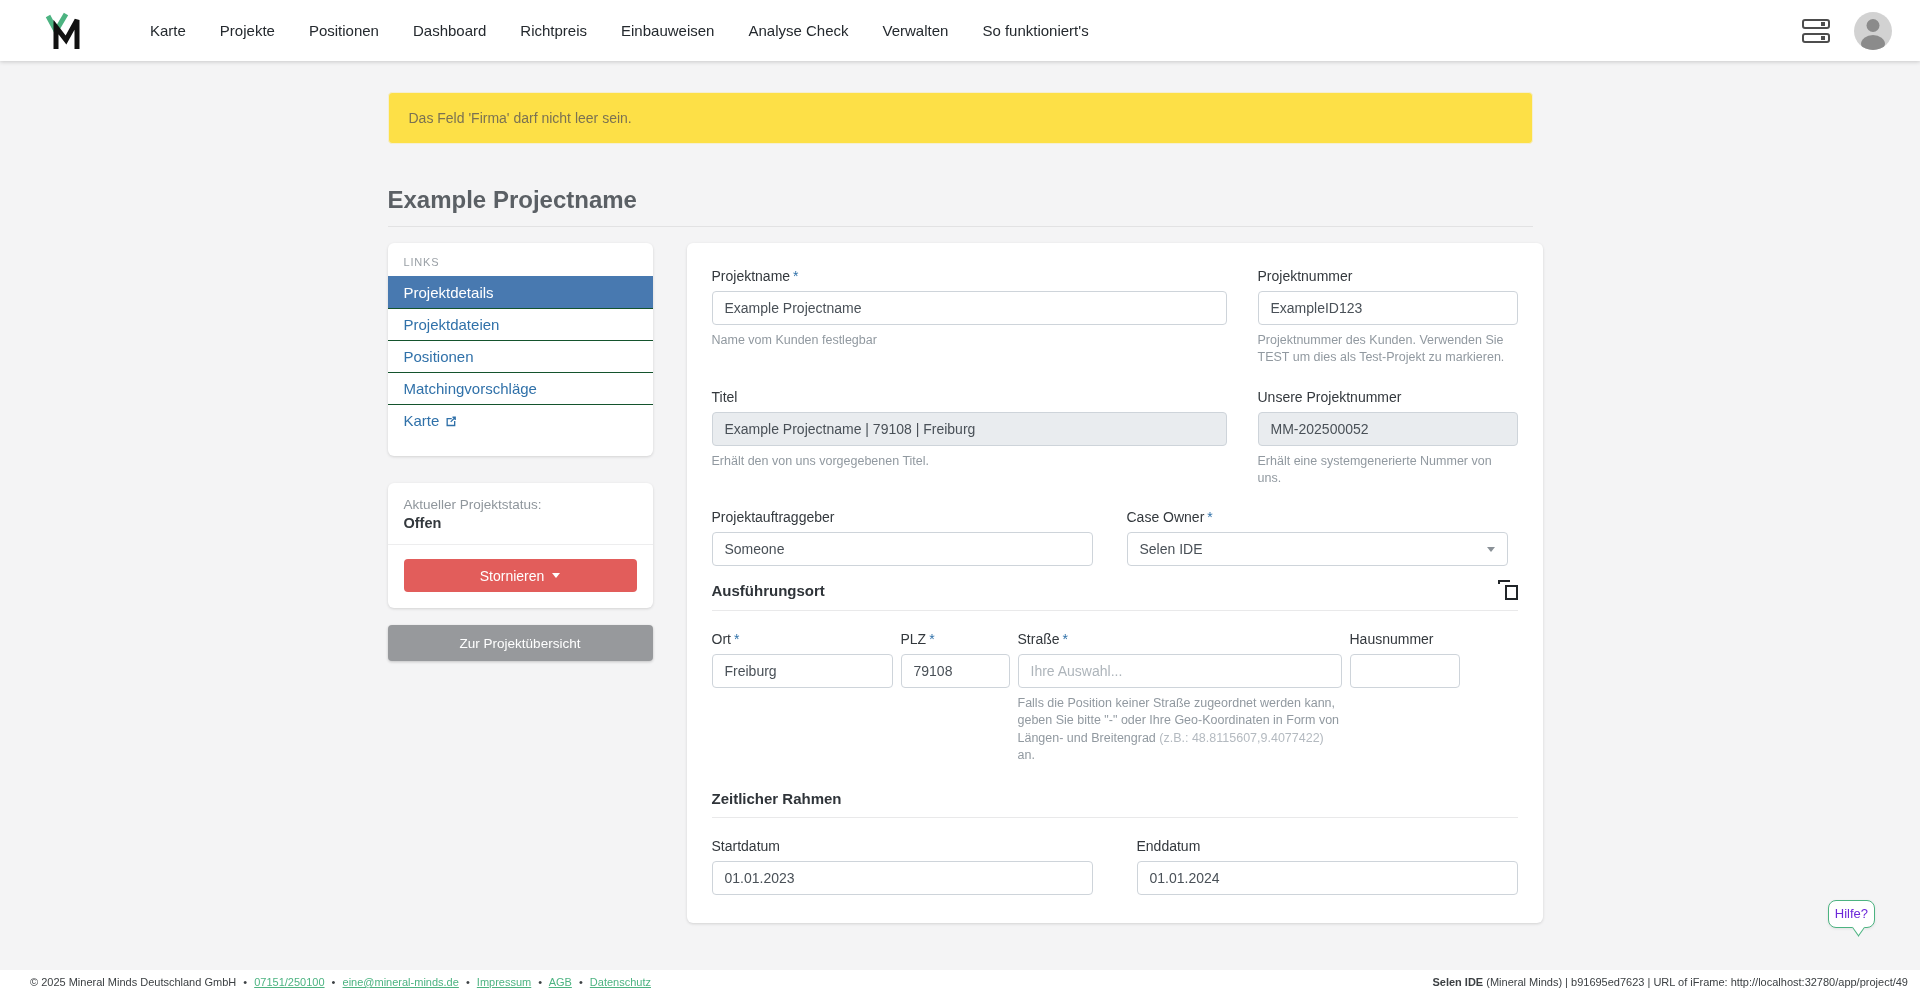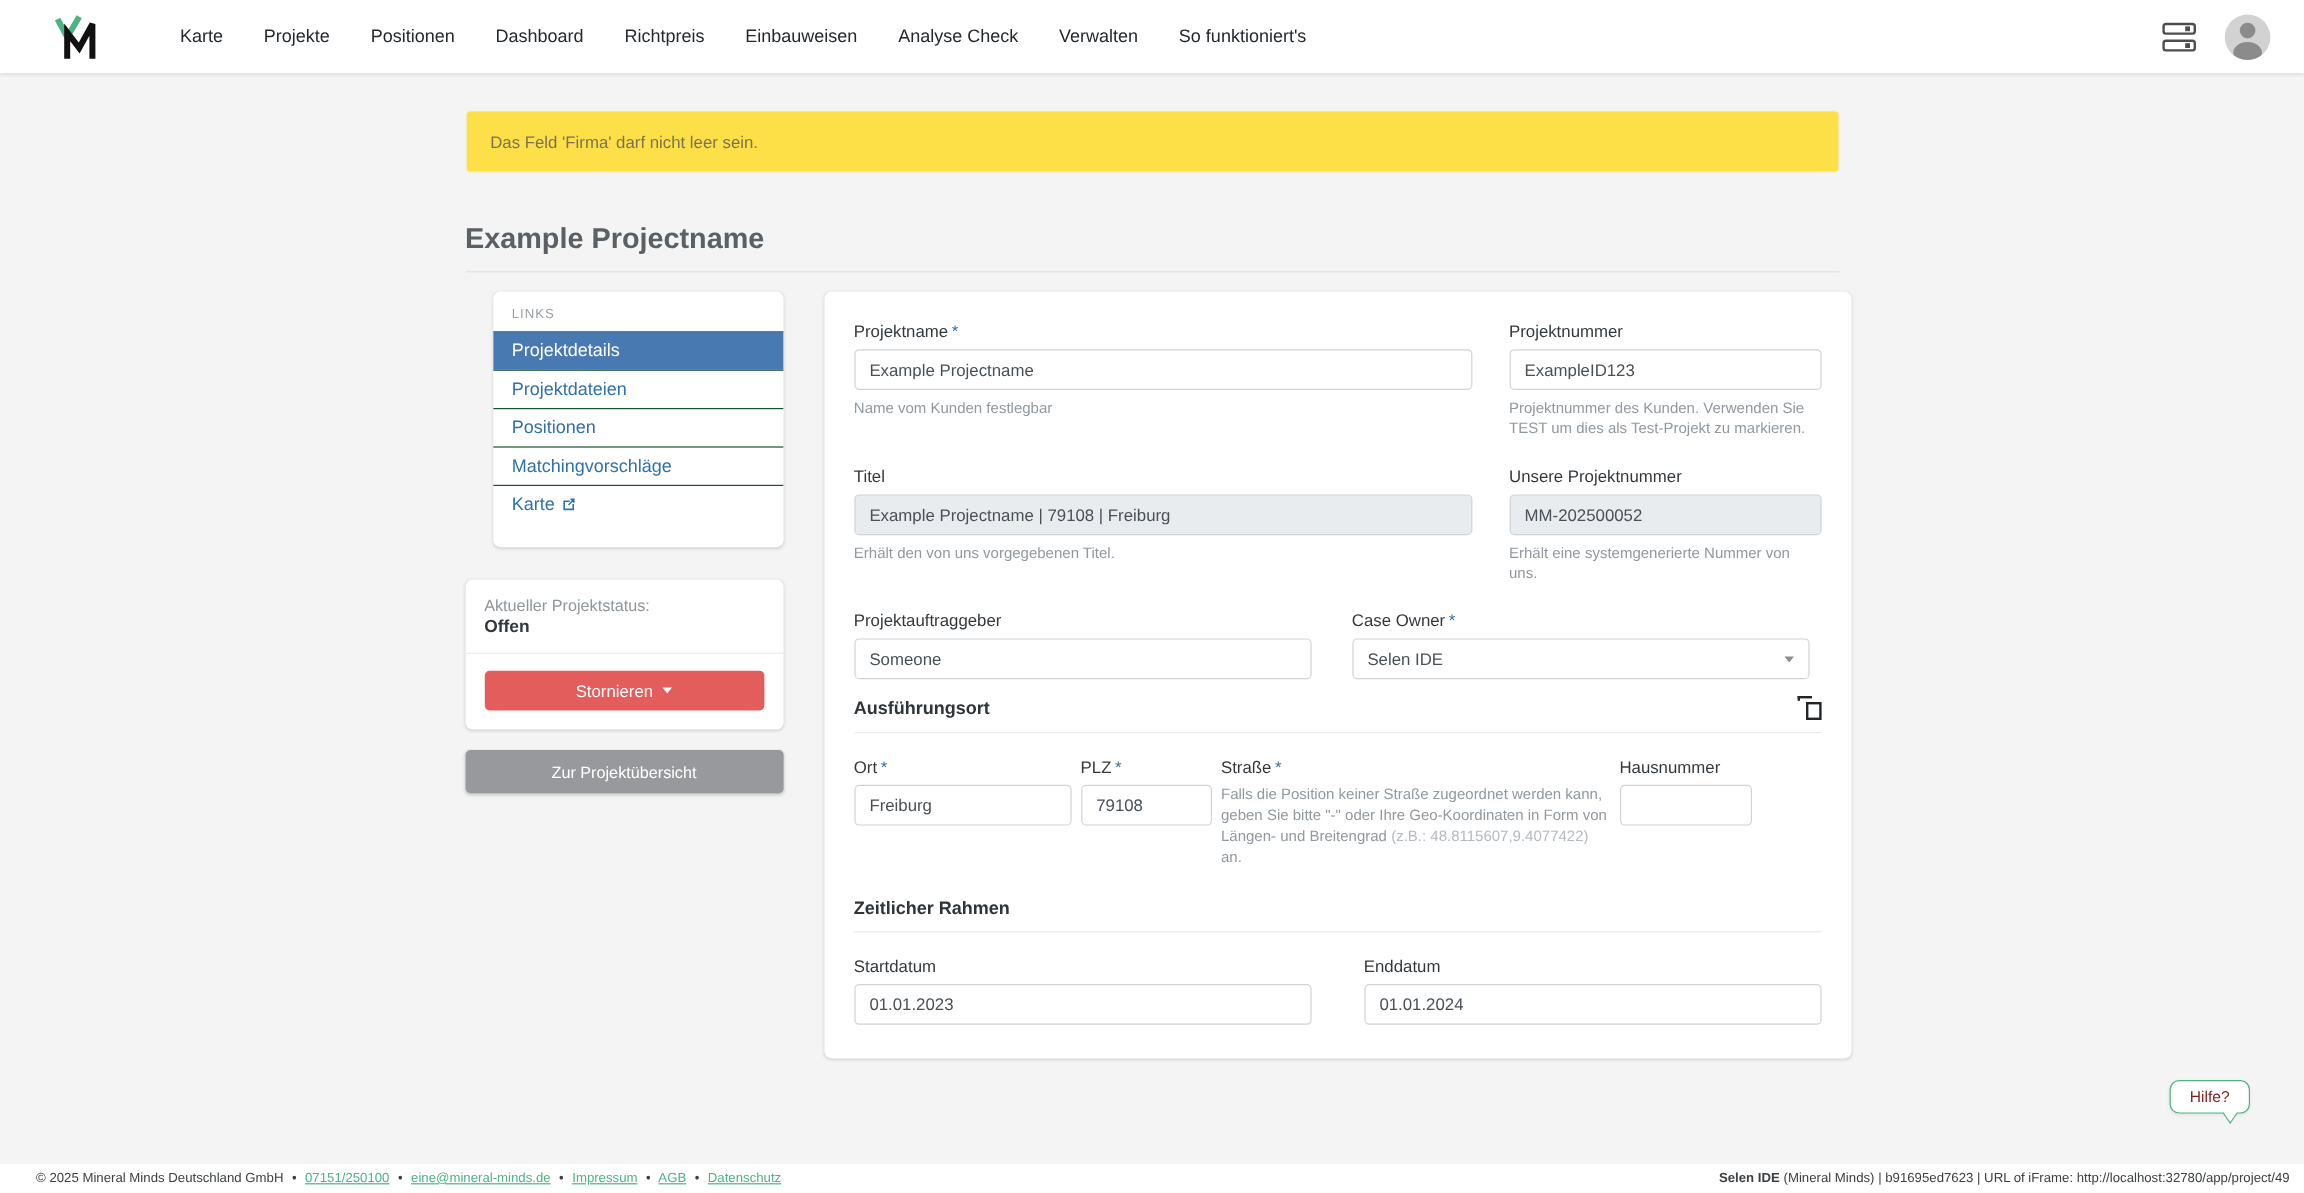--- a/index.html
+++ b/index.html
@@ -25,21 +25,21 @@
   .alert-warning { margin-top:31px; background:#fde047; border:1px solid #f5efd2; border-radius:4px; padding:17px 20px; font-size:14px; color:#7b7252; }
 
   .page-title { margin-top:42px; font-size:24px; font-weight:bold; color:#5b6065; }
   .title-hr { border:none; border-top:1px solid #e2e2e3; margin-top:12px; }
 
   .content-row { display:flex; gap:34px; margin-top:16px; align-items:flex-start; }
 
   
   .sidebar { width:265px; flex:0 0 265px; }
   .card { background:#fff; border-radius:6px; box-shadow:0 1px 3px rgba(0,0,0,.14); }
-  .links-card { overflow:hidden; padding-bottom:20px;margin-left:23px; }
+  .links-card { overflow:hidden; padding-bottom:20px; }
   .links-header { font-size:11px; letter-spacing:.8px; color:#9aa0a6; padding:13px 16px 8px; }
   .side-item { display:block; font-size:15px; font-weight:500; color:#3071a9; padding:7px 16px; border-top:1px solid #14532d; text-decoration:none; cursor:pointer; }
   .side-item.active { background:#4879b0; color:#fff; border-top-color:#4879b0; }
   .ext-icon { display:inline-block; margin-left:6px; width:12px; height:12px; vertical-align:-1px; }
 
   .status-card { margin-top:27px; padding:14px 16px 16px; }
   .status-label { font-size:13.5px; color:#8f969c; }
   .status-value { font-size:14.5px; font-weight:bold; color:#33383d; margin-top:3px; }
   .status-hr { border:none; border-top:1px solid #ededee; margin:13px -16px 14px; }
   .btn { display:inline-flex; align-items:center; justify-content:center; border:none; border-radius:4px; font-family:"Liberation Sans", sans-serif; font-size:14px; cursor:pointer; }
@@ -77,21 +77,21 @@
   .w-str { width:324px; flex:0 0 324px; }
   .w-haus { width:110px; flex:0 0 110px; }
 
   
   .footer { position:absolute; left:0; bottom:0; width:1920px; height:24px; background:#fff; display:flex; align-items:center; justify-content:space-between; padding:0 12px 0 30px; font-size:11px; color:#3c4043; z-index:10; }
   .footer a { color:#4cb381; text-decoration:underline; }
   .f-sep { margin:0 4px; color:#3c4043; }
   .footer-right b { font-weight:bold; }
 
   
-  .help-btn { position:absolute; right:45px; bottom:66px; background:#fff; border:1.5px solid #4cb381; border-radius:8px; padding:5px 16px 6px; font-size:13px; color:#7f1d1d; cursor:pointer; box-shadow:0 1px 3px rgba(0,0,0,.08);text-align:right; }
+  .help-btn { position:absolute; right:45px; bottom:66px; background:#fff; border:1.5px solid #4cb381; border-radius:8px; padding:5px 6px 6px; font-size:13px; color:#6d28d9; cursor:pointer; box-shadow:0 1px 3px rgba(0,0,0,.08);text-align:right; }
   .help-btn::after { content:""; position:absolute; right:10px; bottom:-6px; width:10px; height:10px; background:#fff; border-right:1.5px solid #4cb381; border-bottom:1.5px solid #4cb381; transform:rotate(45deg) skew(10deg,10deg); }
 </style>
 </head>
 <body>
 
 <header class="navbar">
   <svg class="logo" viewBox="0 0 40 40">
     <polyline points="3,5 11,20 21,3" fill="none" stroke="#4cb381" stroke-width="5"></polyline>
     <polyline points="11,38 11,16 21,29 32,9 32,38" fill="none" stroke="#111" stroke-width="5"></polyline>
   </svg>
@@ -208,20 +208,21 @@
           <div class="w-ort">
             <label class="f-label"><span>Ort</span><span class="req">*</span></label>
             <input class="f-input" type="text" value="Freiburg" style="">
           </div>
           <div class="w-plz">
             <label class="f-label"><span>PLZ</span><span class="req">*</span></label>
             <input class="f-input" type="text" value="79108" style="">
           </div>
           <div class="w-str">
             <label class="f-label"><span>Straße</span><span class="req">*</span></label>
+            <input class="f-input" type="text" placeholder="Ihre Auswahl..." style="">
             <div class="helper"><span>Falls die Position keiner Straße zugeordnet werden kann, geben Sie bitte "-" oder Ihre Geo-Koordinaten in Form von Längen- und Breitengrad </span><span class="muted">(z.B.: 48.8115607,9.4077422)</span><span> an.</span></div>
           </div>
           <div class="w-haus">
             <label class="f-label">Hausnummer</label>
             <input class="f-input" type="text" value="" style="">
           </div>
         </div>
 
         <div class="section-head" style="margin-top:26px;">
           <div class="section-title">Zeitlicher Rahmen</div>

